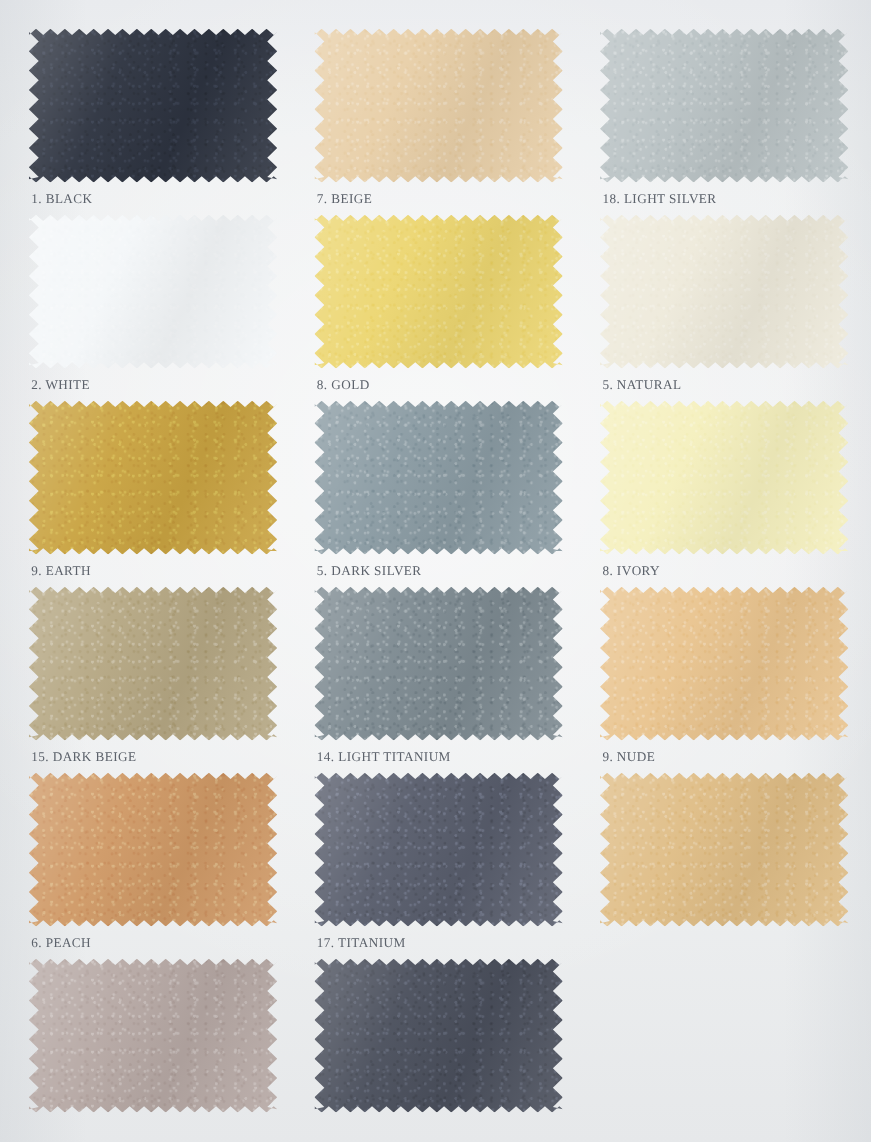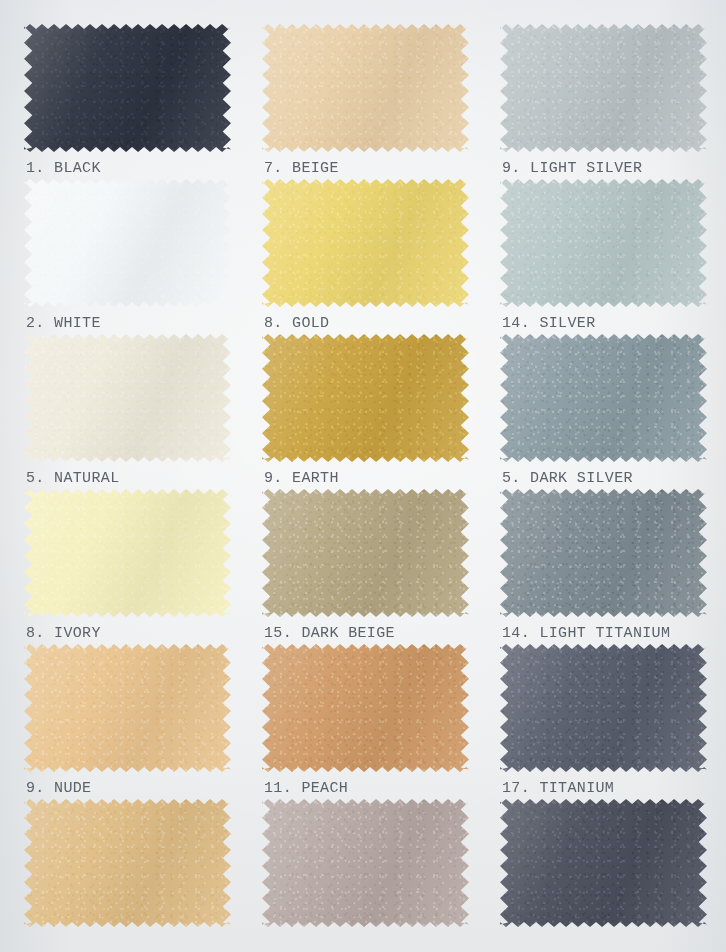--- a/index.html
+++ b/index.html
@@ -145,25 +145,25 @@
     position: absolute;
     left: 4px; right: 4px; bottom: -3px; height: 8px;
     background: radial-gradient(ellipse 50% 100% at 50% 0%, rgba(120,125,132,0.22), rgba(0,0,0,0));
     z-index: -1;
   }
 
   .swatch-label {
     position: absolute;
     left: 16px;
     top: 136px;
-    font-size: 15px;
+    font-size: 11px;
     letter-spacing: 0.35px;
     color: #5c626b;
     white-space: nowrap;
-    font-family: Liberation Mono, monospace;
+    font-family: Liberation Serif, serif;
   }
 </style>
 </head>
 <body>
 
 <div id="swatch-page">
   <div class="grid">
       <div class="cell">
         <div class="swatch-wrap">
           <div class="swatch" style="background: rgb(45, 51, 64);">
@@ -182,21 +182,21 @@
         </div>
         <div class="swatch-label">7. BEIGE</div>
       </div>
       <div class="cell">
         <div class="swatch-wrap">
           <div class="swatch" style="background: rgb(185, 194, 196);">
             <div class="grain"></div>
             <div class="sheen"></div>
           </div>
         </div>
-        <div class="swatch-label">9. LIGHT SILVER</div>
+        <div class="swatch-label">18. LIGHT SILVER</div>
       </div>
       <div class="cell">
         <div class="swatch-wrap">
           <div class="swatch" style="background: rgb(244, 247, 249);">
             <div class="grain"></div>
             <div class="sheen"></div>
           </div>
         </div>
         <div class="swatch-label">2. WHITE</div>
       </div>
@@ -204,29 +204,20 @@
         <div class="swatch-wrap">
           <div class="swatch" style="background: rgb(236, 214, 113);">
             <div class="grain"></div>
             <div class="sheen"></div>
           </div>
         </div>
         <div class="swatch-label">8. GOLD</div>
       </div>
       <div class="cell">
         <div class="swatch-wrap">
-          <div class="swatch" style="background: rgb(182, 198, 198);">
-            <div class="grain"></div>
-            <div class="sheen"></div>
-          </div>
-        </div>
-        <div class="swatch-label">14. SILVER</div>
-      </div>
-      <div class="cell">
-        <div class="swatch-wrap">
           <div class="swatch" style="background: rgb(238, 234, 219);">
             <div class="grain"></div>
             <div class="sheen"></div>
           </div>
         </div>
         <div class="swatch-label">5. NATURAL</div>
       </div>
       <div class="cell">
         <div class="swatch-wrap">
           <div class="swatch" style="background: rgb(201, 163, 65);">
@@ -281,21 +272,21 @@
         </div>
         <div class="swatch-label">9. NUDE</div>
       </div>
       <div class="cell">
         <div class="swatch-wrap">
           <div class="swatch" style="background: rgb(207, 153, 102);">
             <div class="grain"></div>
             <div class="sheen"></div>
           </div>
         </div>
-        <div class="swatch-label">11. PEACH</div>
+        <div class="swatch-label">6. PEACH</div>
       </div>
       <div class="cell">
         <div class="swatch-wrap">
           <div class="swatch" style="background: rgb(88, 93, 108);">
             <div class="grain"></div>
             <div class="sheen"></div>
           </div>
         </div>
         <div class="swatch-label">17. TITANIUM</div>
       </div>

